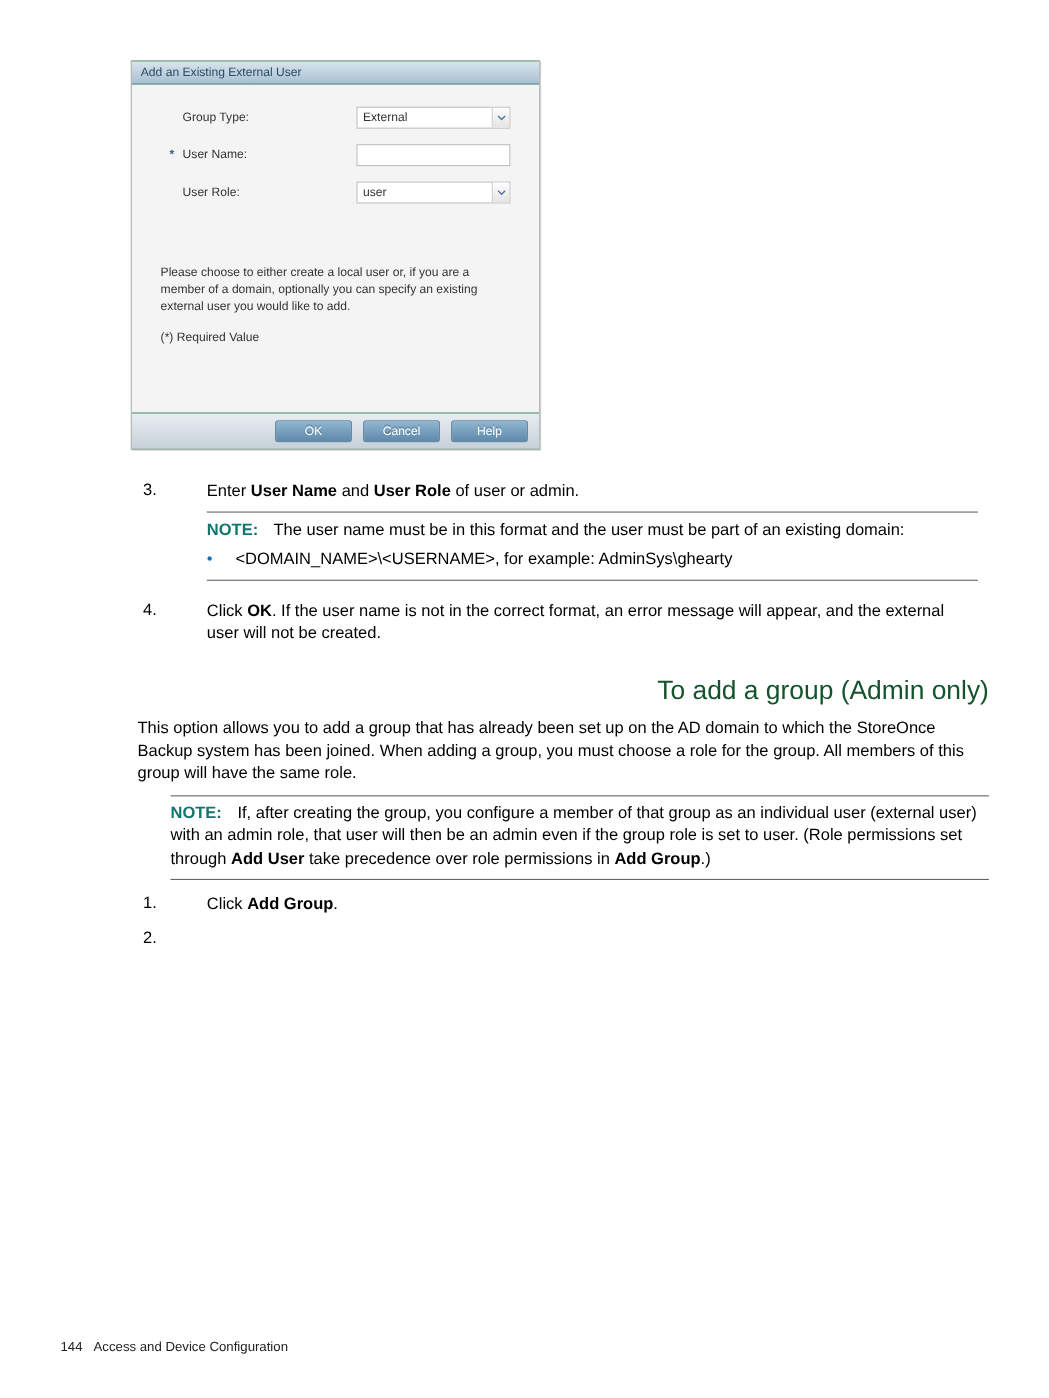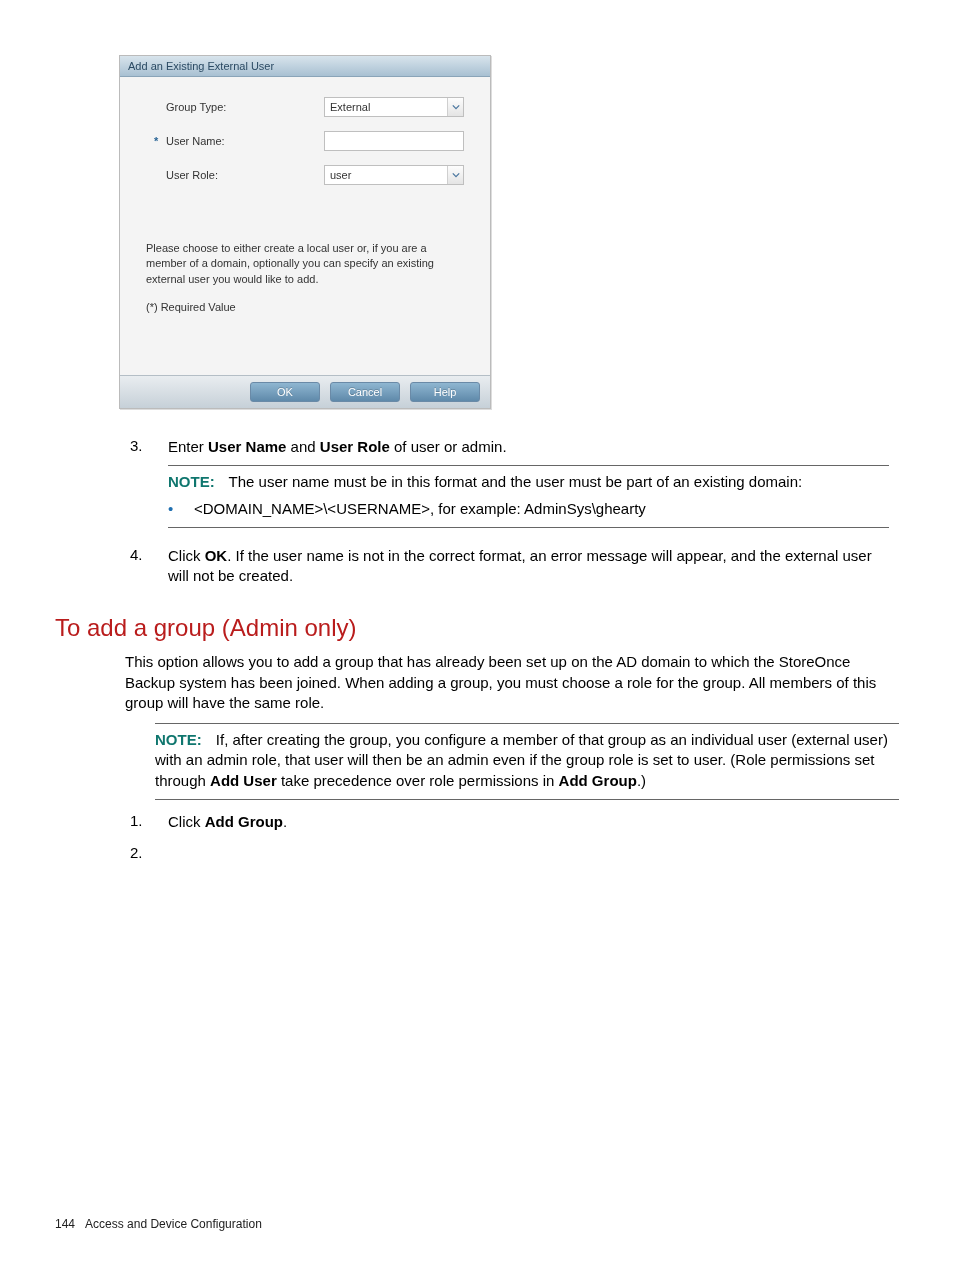--- a/index.html
+++ b/index.html
@@ -133,20 +133,21 @@
   }
   .ol-num {
     width: 38px;
     padding-left: 75px;
     box-sizing: content-box;
   }
   .ol-body {
     flex: 1;
     padding-right: 10px;
     line-height: 1.35;
+    margin-left: 20px;
   }
   .ol-body p { margin-bottom: 4px; }
   .note-block {
     border-top: 1px solid #666;
     border-bottom: 1px solid #666;
     padding: 6px 0 8px 0;
     margin: 8px 0 10px 0;
     line-height: 1.35;
   }
   .note-label {
@@ -158,24 +159,25 @@
     display: flex;
     margin-top: 6px;
   }
   .bullet-dot {
     width: 26px;
     text-align: left;
     color: #1f6fb0;
     font-size: 15px;
   }
   .h2 {
-    color: #b91c1c;
+    color: #14532d;
     font-size: 24px;
     font-weight: normal;
     margin: 24px 0 10px 0;
+    text-align: right;
   }
   .body-para {
     margin-left: 70px;
     line-height: 1.35;
     margin-bottom: 10px;
   }
   .note-block-wide {
     margin-left: 100px;
     border-top: 1px solid #666;
     border-bottom: 1px solid #666;

